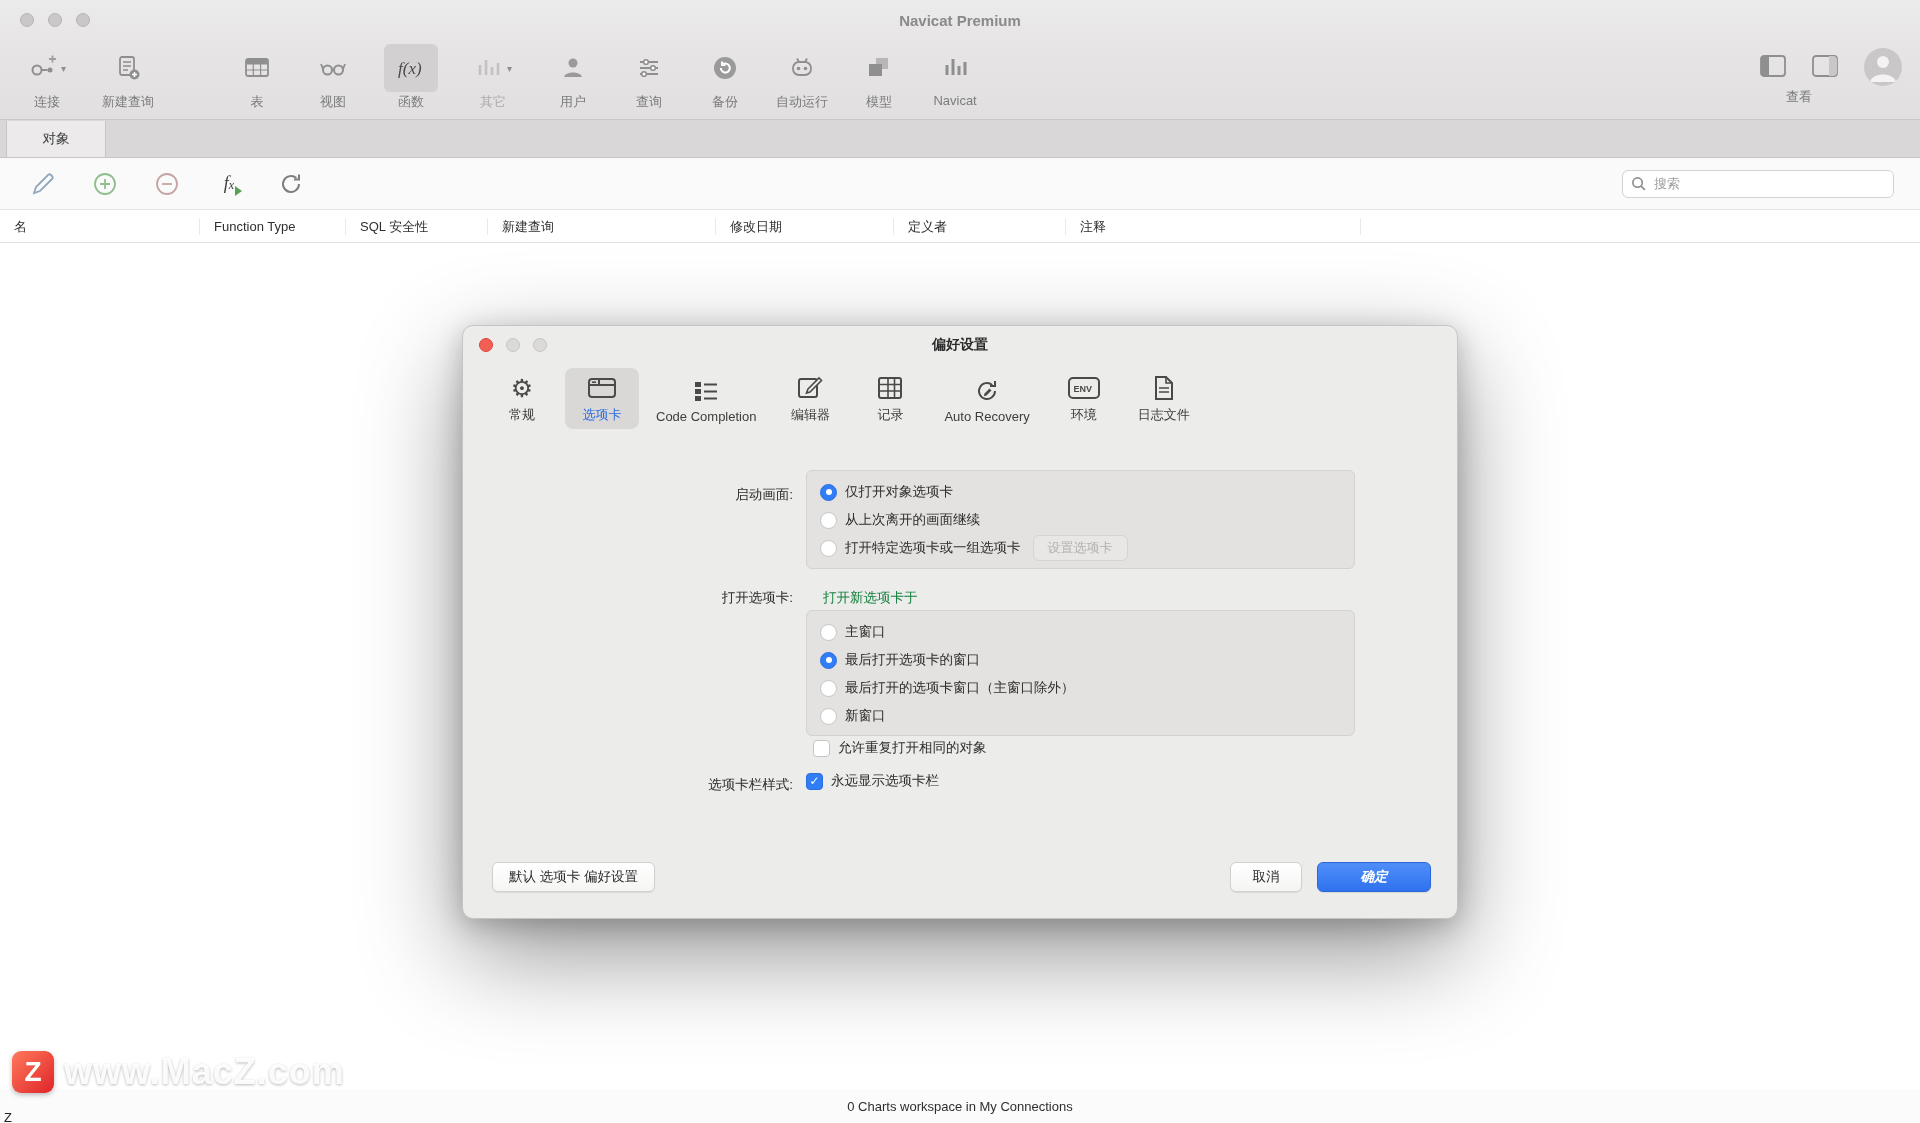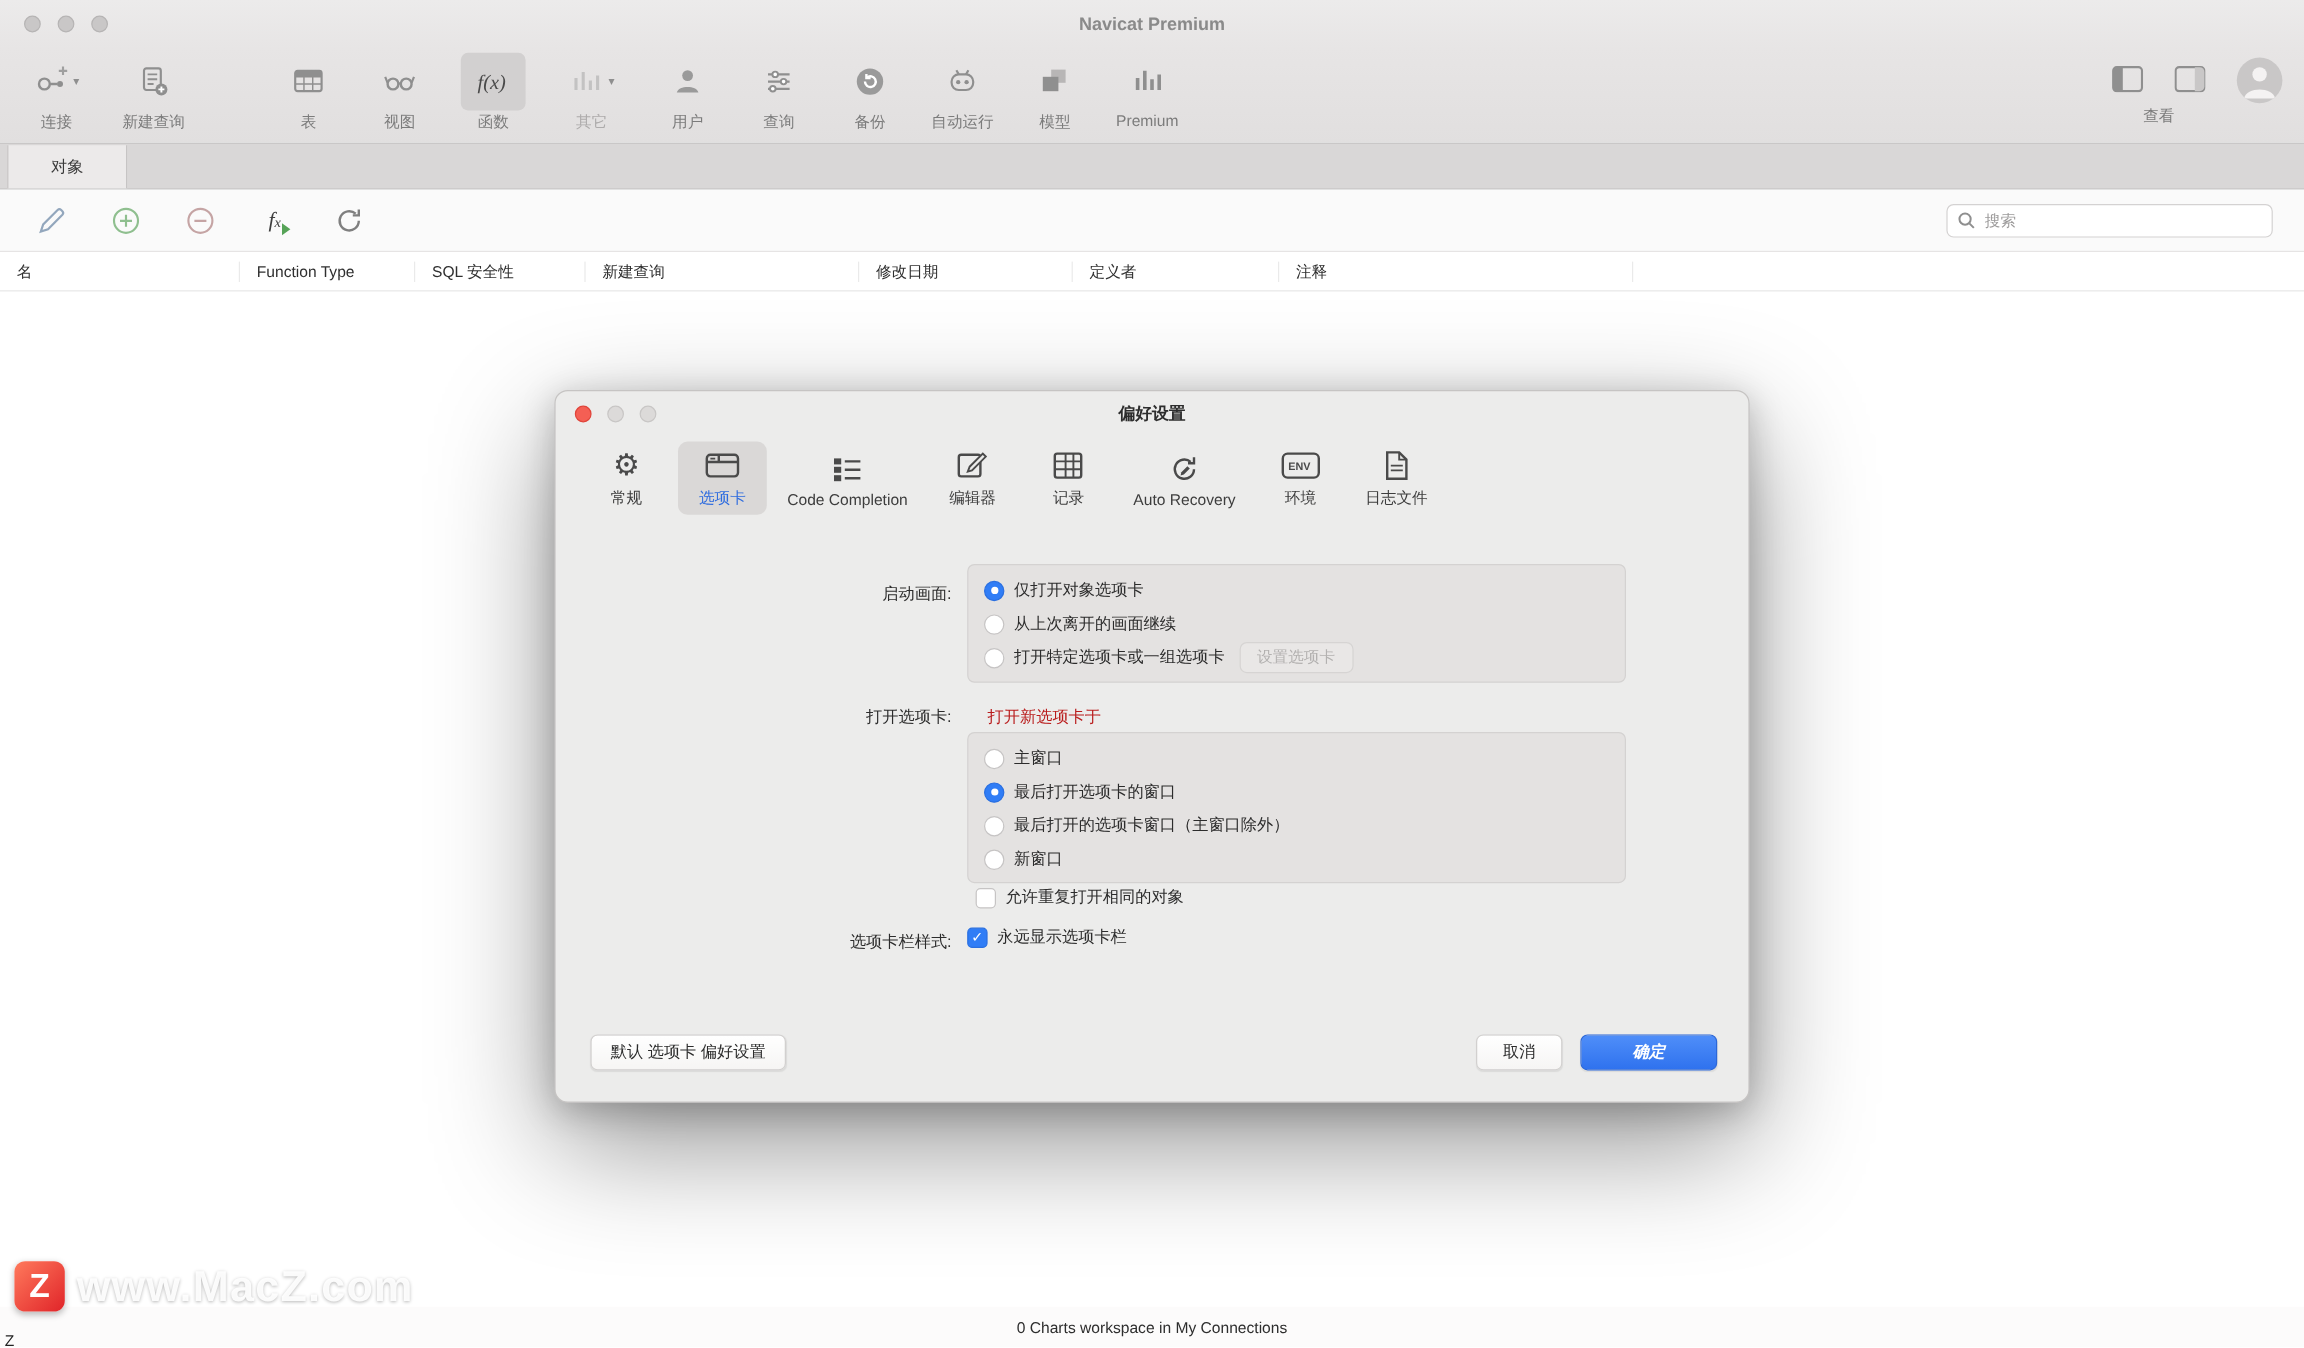--- a/index.html
+++ b/index.html
@@ -67,21 +67,21 @@
   .dlg-light.gray{background:#dcdad9;border:1px solid #c8c6c5;}
 
   .dlg-tabs{display:flex;align-items:flex-end;padding:4px 20px 8px 22px;gap:6px;}
   .dlg-tab{display:flex;flex-direction:column;align-items:center;justify-content:flex-end;gap:5px;padding:7px 11px 5px;border-radius:8px;font-size:13px;color:#3d3d3d;min-width:52px;}
   .dlg-tab.active{background:#dad8d7;}
   .dlg-tab.active .dlg-tab-lbl{color:#2d6bdf;}
   .dlg-tab .glyph{font-size:25px;line-height:26px;color:#4a4a4a;}
 
   .dlg-body{position:absolute;inset:0;}
   .form-label{position:absolute;left:140px;width:190px;text-align:right;font-size:13.5px;color:#2c2c2c;white-space:nowrap;}
-  .sub-label{position:absolute;left:360px;font-size:13.5px;color:#b91c1c;}
+  .sub-label{position:absolute;left:360px;font-size:13.5px;color:#15803d;}
   .group{position:absolute;left:343px;width:549px;background:#e4e2e1;border:1px solid #d4d2d1;border-radius:6px;box-sizing:border-box;padding:7px 13px;}
   .g-row{display:flex;align-items:center;height:28px;}
   .g-label{margin-left:8px;font-size:13.5px;color:#2c2c2c;white-space:nowrap;}
 
   .radio{width:17px;height:17px;border-radius:50%;background:#fff;border:1px solid #c6c4c4;box-sizing:border-box;position:relative;flex:0 0 auto;}
   .radio.on{background:#307df6;border-color:#2a6fe0;}
   .radio.on::after{content:"";position:absolute;inset:0;margin:auto;width:6px;height:6px;border-radius:50%;background:#fff;}
   .checkbox{width:17px;height:17px;border-radius:4px;background:#fff;border:1px solid #c6c4c4;box-sizing:border-box;display:flex;align-items:center;justify-content:center;flex:0 0 auto;}
   .checkbox.on{background:#307df6;border-color:#2a6fe0;}
   .checkbox .tick{display:none;color:#fff;font-size:12px;font-weight:bold;line-height:1;}
@@ -232,21 +232,21 @@
       </span>
       <span class="lbl">模型</span>
     </div>
 
     <div class="tb-item">
       <span class="icon-box">
         <svg width="30" height="30" viewBox="0 0 30 30">
             <path d="M7 22V12M13 22V6M19 22v-9M25 22V9" stroke="#8f8f8f" stroke-width="3"></path>
           </svg>
       </span>
-      <span class="lbl">Premium</span>
+      <span class="lbl">Navicat</span>
     </div>
 
     <div class="tb-right">
       <div class="view-group">
         <div class="view-icons">
           <span>
             <svg width="26" height="22" viewBox="0 0 26 22">
                 <rect x="1" y="1" width="24" height="20" rx="3" fill="none" stroke="#8f8f8f" stroke-width="1.8"></rect>
                 <path d="M1 4a3 3 0 0 1 3-3h5v20H4a3 3 0 0 1-3-3z" fill="#8f8f8f"></path>
               </svg>

